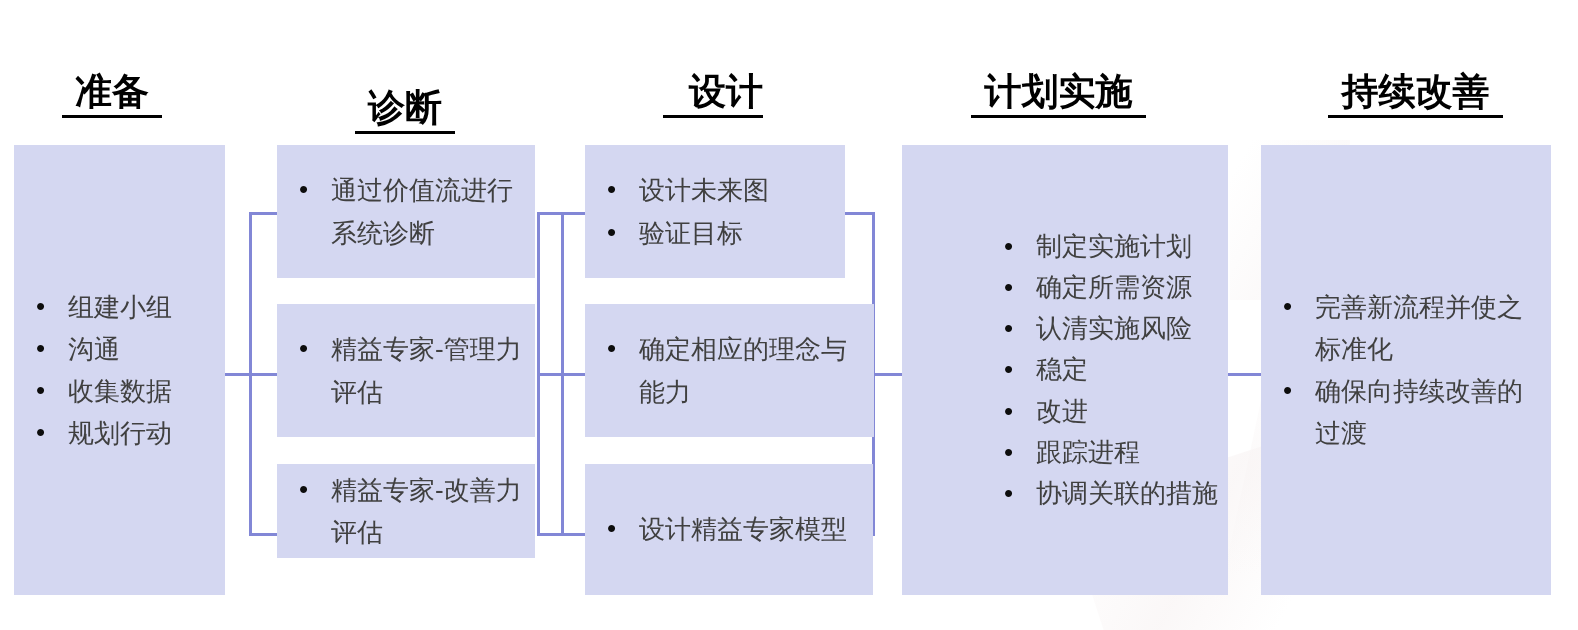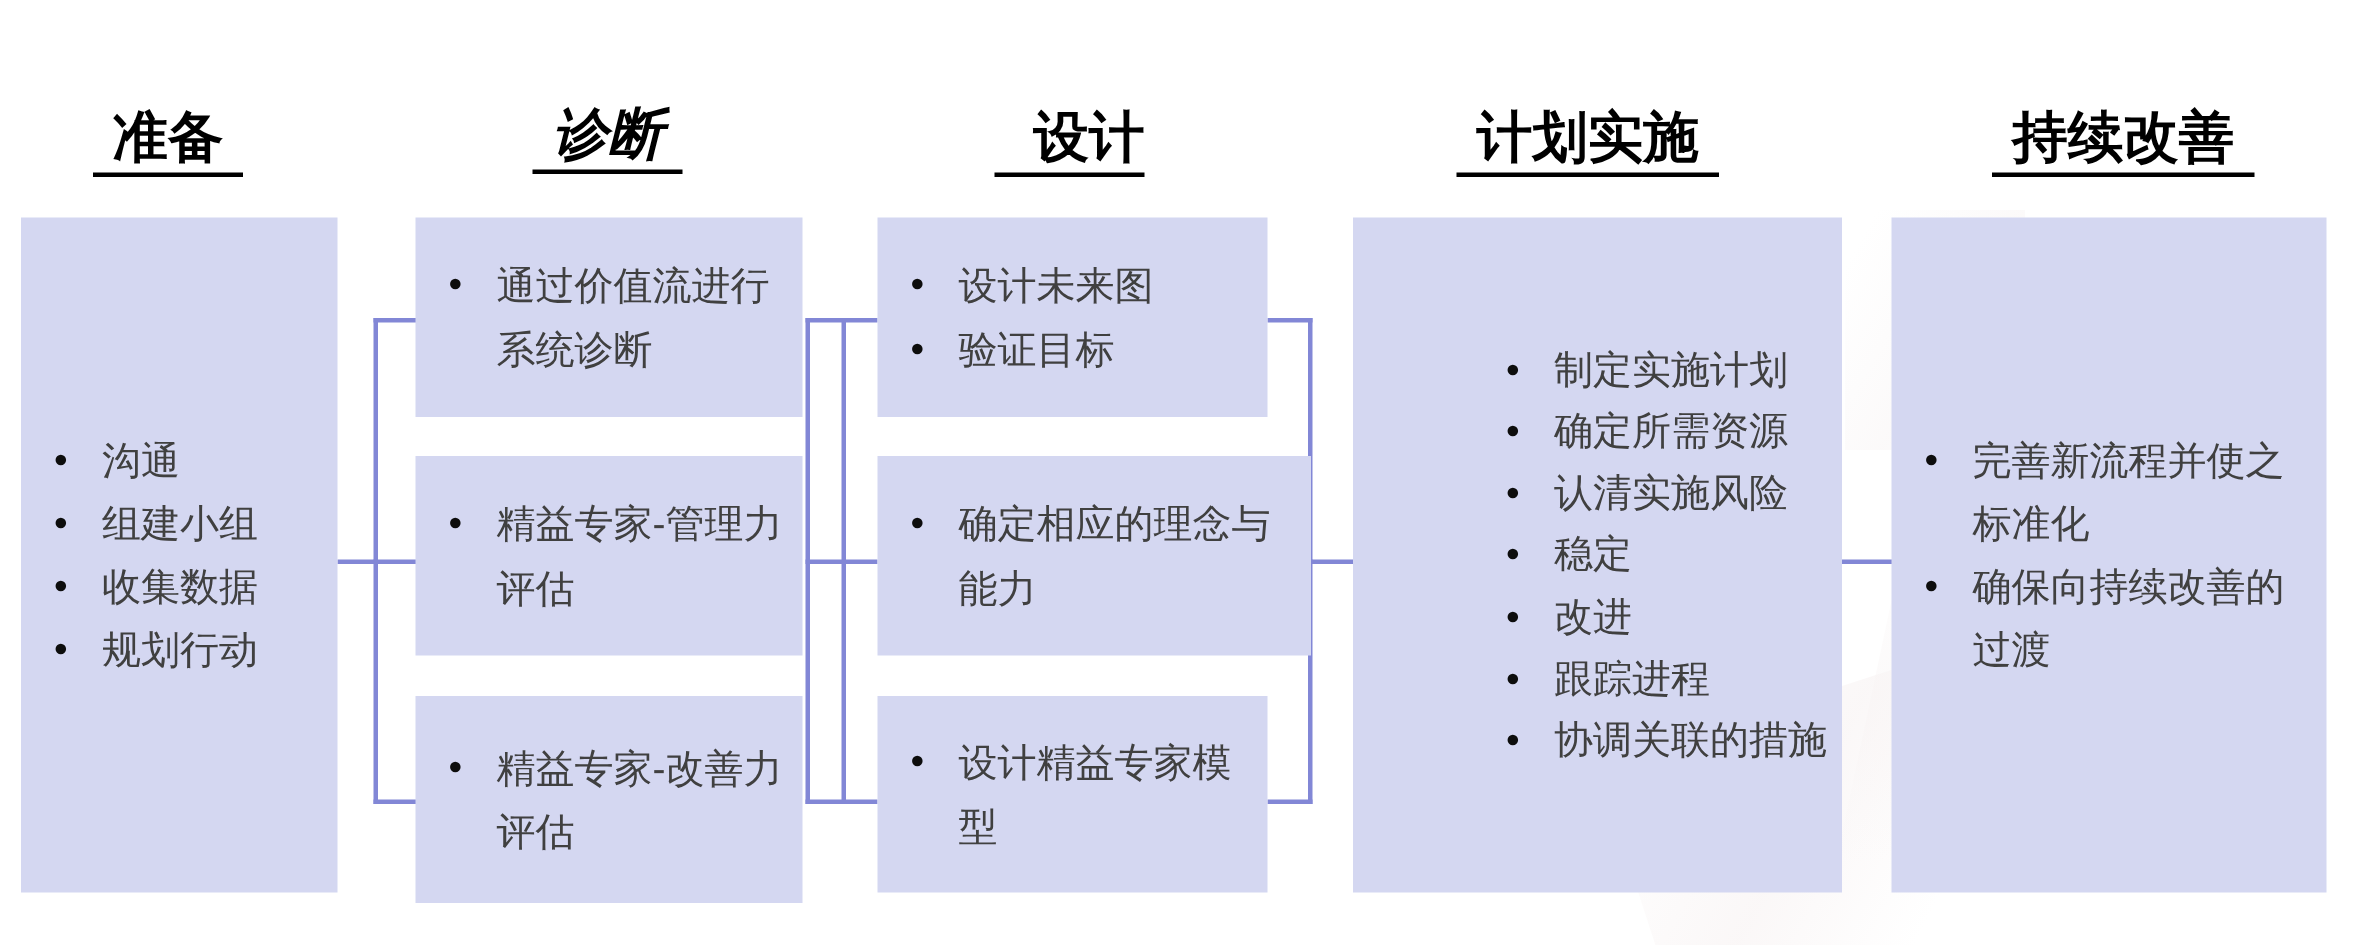--- a/index.html
+++ b/index.html
@@ -102,21 +102,21 @@
 <body>
 
 <div id="stage">
 
   <div class="wm wm-1"></div>
   <div class="wm wm-2"></div>
   <div class="wm wm-3"></div>
 
   <div class="heading" style="left:62px; top:72px; width:100px;">准备</div>
 
-  <div class="heading" style="left:355px; top:70px; width:100px;font-style:italic;">诊断</div>
+  <div class="heading" style="left:355px; top:88px; width:100px;">诊断</div>
 
   <div class="heading" style="left:663px; top:72px; width:100px;text-align:right;">设计</div>
 
   <div class="heading" style="left:971px; top:72px; width:175px;">计划实施</div>
 
   <div class="heading" style="left:1328px; top:72px; width:175px;">持续改善</div>
 
   <div class="ln ln-h" style="left:225px; top:373px; width:27px;"></div>
   <div class="ln ln-v" style="left:249px; top:212px; height:324px;"></div>
   <div class="ln ln-h" style="left:249px; top:212px; width:29px;"></div>
@@ -132,59 +132,59 @@
   <div class="ln ln-v" style="left:872px; top:212px; height:324px;"></div>
   <div class="ln ln-h" style="left:845px; top:212px; width:30px;"></div>
   <div class="ln ln-h" style="left:845px; top:373px; width:30px;"></div>
   <div class="ln ln-h" style="left:845px; top:533px; width:30px;"></div>
   <div class="ln ln-h" style="left:872px; top:373px; width:31px;"></div>
 
   <div class="ln ln-h" style="left:1228px; top:373px; width:54px;"></div>
 
   <div class="box pad-sm" style="left:14px; top:145px; width:211px; height:450px;">
     <ul class="bullets">
+      <li>组建小组</li>
       <li>沟通</li>
-      <li>组建小组</li>
       <li>收集数据</li>
       <li>规划行动</li>
     </ul>
   </div>
 
   <div class="box pad-sm" style="left:277px; top:145px; width:258px; height:133px;">
     <ul class="bullets">
       <li>通过价值流进行系统诊断</li>
     </ul>
   </div>
 
   <div class="box pad-sm" style="left:277px; top:304px; width:258px; height:133px;">
     <ul class="bullets">
       <li>精益专家-管理力评估</li>
     </ul>
   </div>
 
-  <div class="box pad-sm" style="left:277px; top:464px; width:258px; height:138px;">
+  <div class="box pad-sm" style="left:277px; top:464px; width:258px; height:94px;">
     <ul class="bullets">
       <li>精益专家-改善力评估</li>
     </ul>
   </div>
 
   <div class="box pad-sm" style="left:585px; top:145px; width:260px; height:133px;">
     <ul class="bullets">
       <li>设计未来图</li>
       <li>验证目标</li>
     </ul>
   </div>
 
   <div class="box pad-sm" style="left:585px; top:304px; width:289px; height:133px;">
     <ul class="bullets">
       <li>确定相应的理念与能力</li>
     </ul>
   </div>
 
-  <div class="box pad-sm" style="left:585px; top:464px; width:260px; height:131px;">
+  <div class="box pad-sm" style="left:585px; top:464px; width:288px; height:131px;">
     <ul class="bullets">
       <li>设计精益专家模型</li>
     </ul>
   </div>
 
   <div class="box pad-sm" style="left:902px; top:145px; width:326px; height:450px;align-items:flex-end;">
     <ul class="bullets tight">
       <li>制定实施计划</li>
       <li>确定所需资源</li>
       <li>认清实施风险</li>

